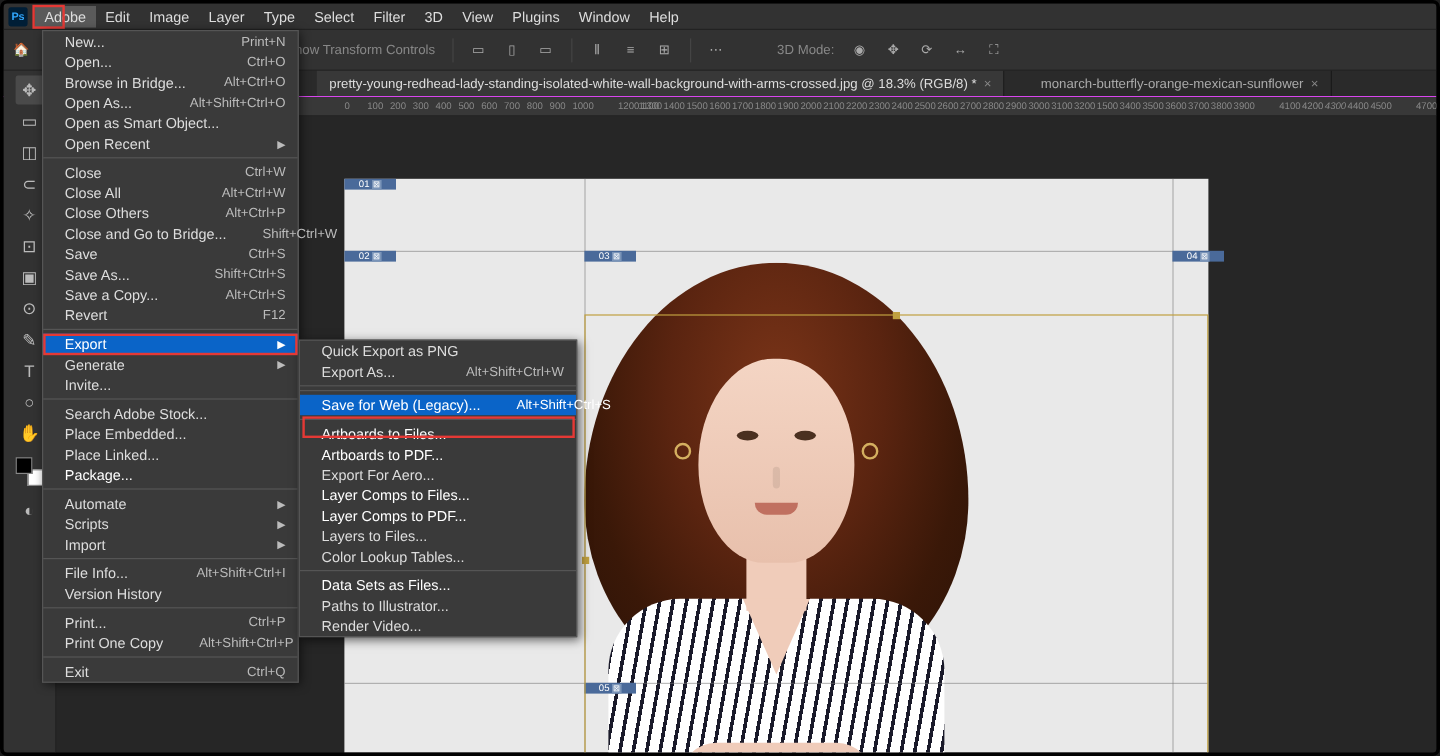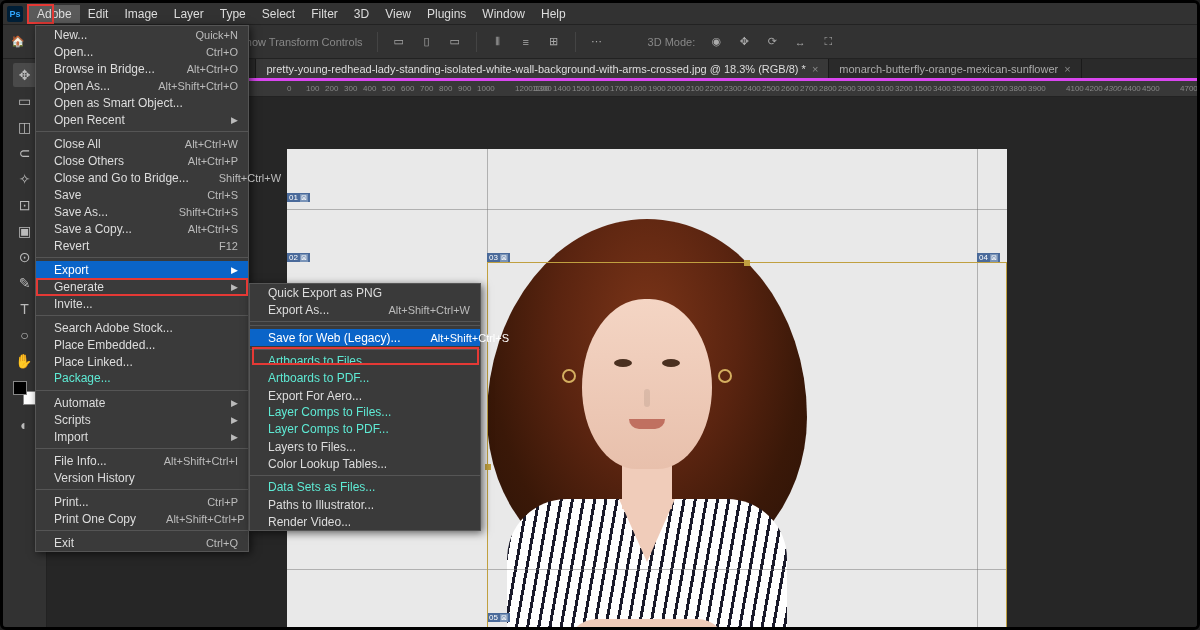--- a/index.html
+++ b/index.html
@@ -5,21 +5,21 @@
   * { margin:0; padding:0; box-sizing:border-box; font-family:"Segoe UI",Tahoma,sans-serif; }
   body { width:1200px; height:630px; background:#1e1e1e; color:#c8c8c8; font-size:12px; overflow:hidden; position:relative; border:3px solid #000; border-radius:6px; }
   .menubar { height:22px; background:#323232; display:flex; align-items:center; padding:0 4px; border-bottom:1px solid #222; position:relative; z-index:100; }
   .ps-icon { width:16px; height:16px; background:#001e36; color:#31a8ff; font-weight:bold; font-size:9px; display:flex; align-items:center; justify-content:center; border-radius:2px; margin-right:6px; }
   .menubar-item { padding:2px 8px; color:#ddd; cursor:pointer; }
   .menubar-item.active { background:#5a5a5a; }
   .file-highlight { position:absolute; top:1px; left:24px; width:27px; height:20px; border:2px solid #e53935; z-index:200; pointer-events:none; }
   .optionsbar { height:34px; background:#323232; display:flex; align-items:center; padding:0 8px; border-bottom:1px solid #222; color:#888; font-size:11px; gap:14px; }
   .opt-icon { width:14px; height:14px; display:inline-flex; align-items:center; justify-content:center; color:#aaa; }
   .opt-sep { width:1px; height:20px; background:#444; }
-  .tabs { height:22px; background:#2a2a2a; display:flex; align-items:stretch; padding-left:44px; font-size:11px; color:#aaa; border-bottom:3px solid #d946ef; }
+  .tabs { height:22px; background:#2a2a2a; display:flex; align-items:stretch; padding-left:32px; font-size:11px; color:#aaa; border-bottom:1px solid #d946ef;gap:20px; }
   .tab { padding:4px 10px; border-right:1px solid #1a1a1a; white-space:nowrap; display:flex; align-items:center; gap:6px; }
   .tab.active { background:#383838; color:#ddd; }
   .tab-close { color:#888; }
   .ruler-h { height:16px; margin-left:44px; background:#383838; color:#888; font-size:8px; display:flex; align-items:center; position:relative; border-bottom:1px solid #222; }
   .ruler-h span { position:absolute; }
   .toolbar { position:absolute; left:0; top:56px; bottom:0; width:44px; background:#323232; border-right:1px solid #222; display:flex; flex-direction:column; align-items:center; padding-top:4px; gap:2px; }
   .tool { width:24px; height:24px; display:flex; align-items:center; justify-content:center; color:#bbb; font-size:14px; border-radius:2px; cursor:pointer; }
   .tool.active { background:#4a4a4a; }
   .swatches { margin-top:6px; position:relative; width:24px; height:24px; }
   .swatch { width:14px; height:14px; border:1px solid #888; position:absolute; }
@@ -40,27 +40,27 @@
   .shirt { position:absolute; top:280px; left:50%; transform:translateX(-50%); width:280px; height:200px; background:repeating-linear-gradient(100deg,#fff 0 8px,#1a1a2a 8px 11px); border-radius:60px 60px 0 0; z-index:0; }
   .shirt-open { position:absolute; top:280px; left:50%; transform:translateX(-50%); width:70px; height:70px; background:#f0ccba; clip-path:polygon(50% 90%,10% 0,90% 0); z-index:1; }
   .arms { position:absolute; top:400px; left:50%; transform:translateX(-50%); width:160px; height:60px; background:#f0ccba; border-radius:30px; z-index:2; }
   .guides { position:absolute; top:52px; left:240px; width:720px; height:530px; pointer-events:none; }
   .g-h { position:absolute; left:0; right:0; height:1px; background:rgba(120,120,120,0.5); }
   .g-v { position:absolute; top:0; bottom:0; width:1px; background:rgba(120,120,120,0.5); }
   .bbox { position:absolute; left:440px; top:165px; width:520px; height:410px; border:1px solid #c0a040; pointer-events:none; }
   .bbox::before, .bbox::after { content:""; position:absolute; width:6px; height:6px; background:#c0a040; }
   .bbox::before { top:-3px; left:50%; margin-left:-3px; }
   .bbox::after { left:-3px; top:50%; margin-top:-3px; }
-  .slice-label { position:absolute; background:#4a6a9a; color:#fff; font-size:8px; padding:0 2px; display:flex; align-items:center; gap:2px;margin-top:44px; }
+  .slice-label { position:absolute; background:#4a6a9a; color:#fff; font-size:8px; padding:0 12px; display:flex; align-items:center; gap:2px; }
   .slice-label .sicon { background:#7a94b8; color:#fff; font-size:7px; padding:0 1px; }
   .dropdown { position:absolute; background:#3a3a3a; border:1px solid #555; box-shadow:2px 2px 8px rgba(0,0,0,0.6); z-index:300; font-size:12px; color:#ddd; }
   .dropdown .item { display:flex; justify-content:space-between; align-items:center; padding:2px 10px 2px 18px; height:17px; cursor:pointer; white-space:nowrap; }
   .dropdown .item .shortcut { color:#bbb; margin-left:30px; font-size:11px; }
   .dropdown .item .arrow { color:#bbb; font-size:9px; }
-  .dropdown .item.disabled { color:#5eead4;align-items:flex-end; }
+  .dropdown .item.disabled { color:#ffffff; }
   .dropdown .item.hover { background:#0a64c8; color:#fff; }
   .dropdown .item.hover .shortcut,.dropdown .item.hover .arrow { color:#fff; }
   .dropdown hr { border:none; border-top:1px solid #555; margin:3px 0; }
   .file-menu { top:22px; left:32px; width:214px; }
   .export-submenu { top:280px; left:246px; width:232px; }
   .red-box { position:absolute; border:2px solid #e53935; pointer-events:none; z-index:400; }
   .red-export { top:275px; left:33px; width:212px; height:18px; }
   .red-save-web { top:344px; left:249px; width:227px; height:18px; }
 </style>
 </head>
@@ -228,21 +228,21 @@
       <div class="slice-label" style="top: 112px; left: 440px;">03 <span class="sicon">⊠</span></div>
       <div class="slice-label" style="top: 112px; left: 930px;">04 <span class="sicon">⊠</span></div>
       <div class="slice-label" style="top: 472px; left: 440px;">05 <span class="sicon">⊠</span></div>
     </div>
   <div class="bbox"></div>
 </div>
 
 <div class="dropdown file-menu" id="file-menu">
     <div class="item">
       <span>New...</span>
-      <span class="shortcut">Quick+N</span>
+      <span class="shortcut">Print+N</span>
     </div>
     <div class="item">
       <span>Open...</span>
       <span class="shortcut">Ctrl+O</span>
     </div>
     <div class="item">
       <span>Browse in Bridge...</span>
       <span class="shortcut">Alt+Ctrl+O</span>
     </div>
     <div class="item">
@@ -250,20 +250,24 @@
       <span class="shortcut">Alt+Shift+Ctrl+O</span>
     </div>
     <div class="item">
       <span>Open as Smart Object...</span>
     </div>
     <div class="item">
       <span>Open Recent</span>
       <span class="arrow">▶</span>
     </div>
     <hr>
+    <div class="item">
+      <span>Close</span>
+      <span class="shortcut">Ctrl+W</span>
+    </div>
     <div class="item">
       <span>Close All</span>
       <span class="shortcut">Alt+Ctrl+W</span>
     </div>
     <div class="item">
       <span>Close Others</span>
       <span class="shortcut">Alt+Ctrl+P</span>
     </div>
     <div class="item">
       <span>Close and Go to Bridge...</span>

